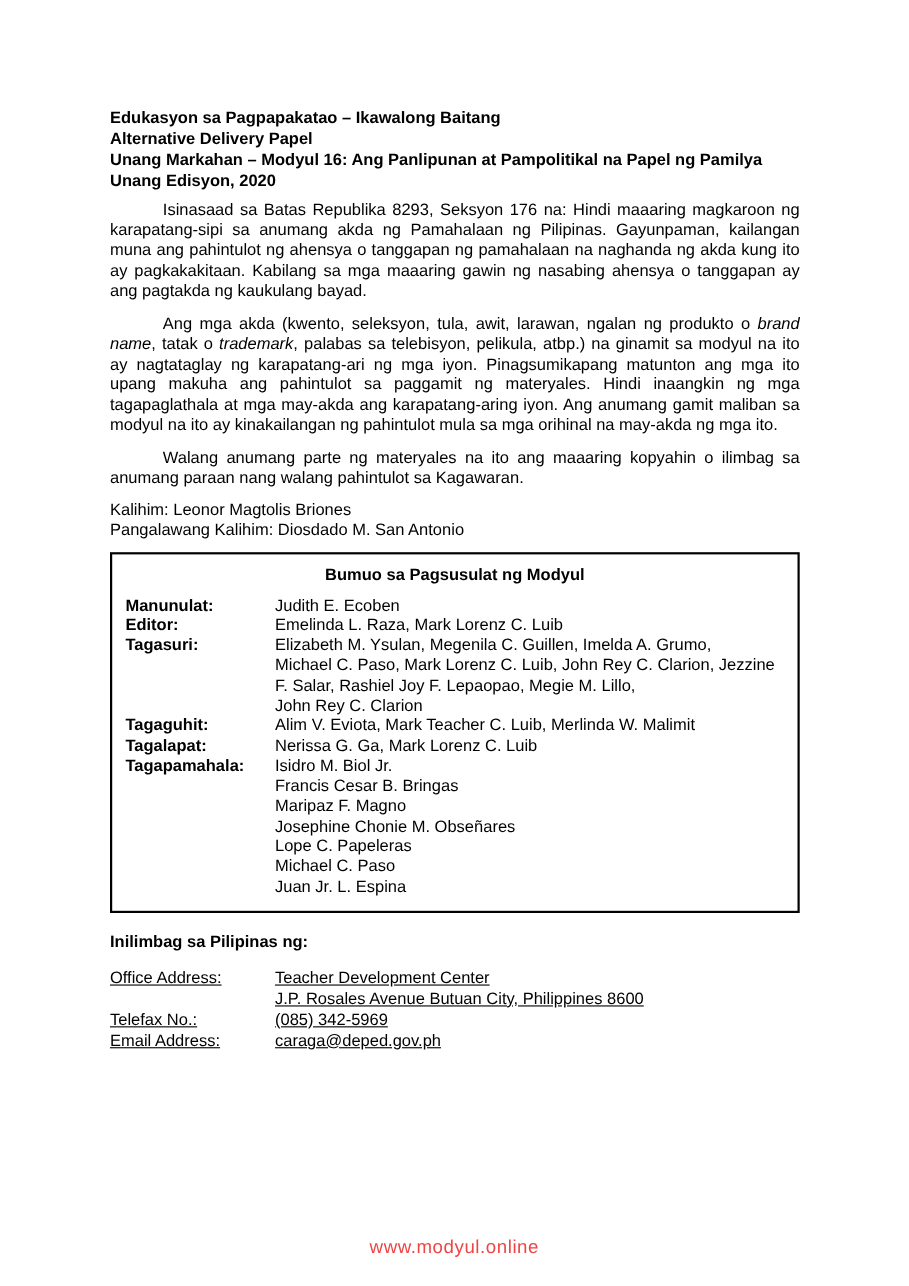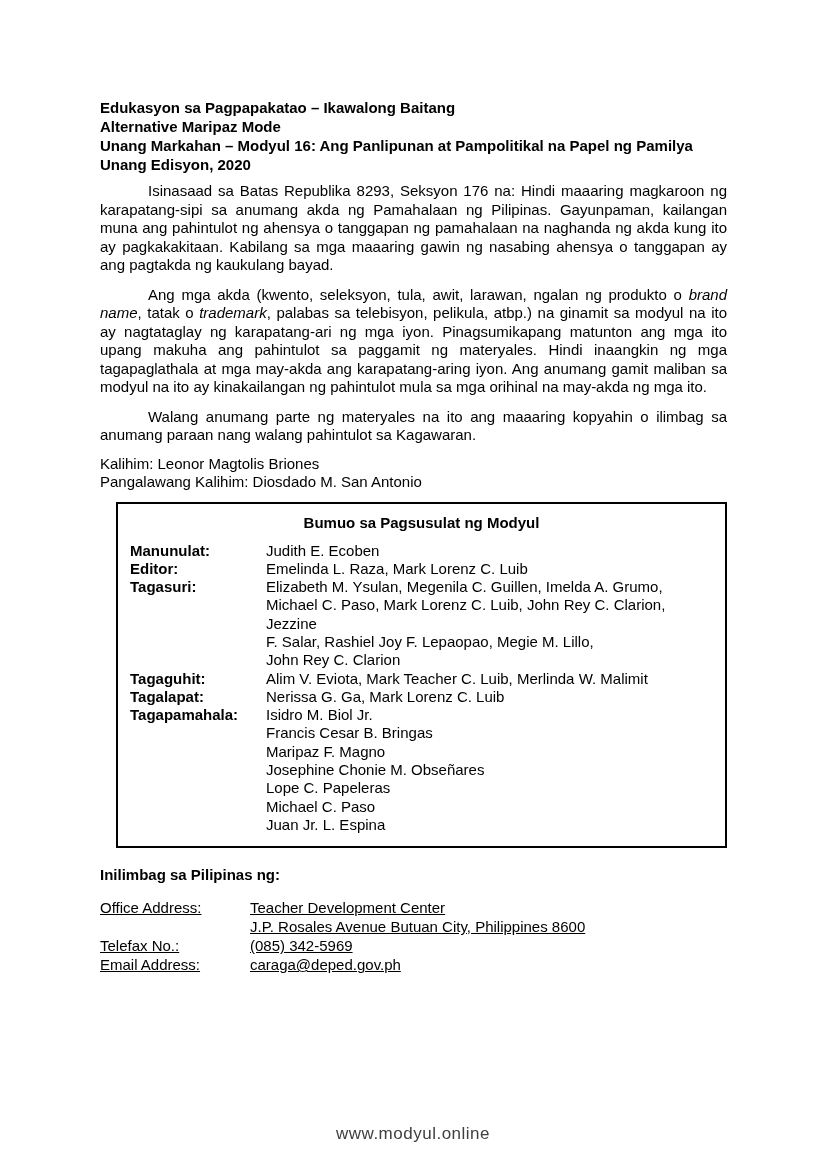--- a/index.html
+++ b/index.html
@@ -38,21 +38,20 @@
   .it { font-style: italic; }
   .publisher {
     margin-top: 10px;
     line-height: 18.5px;
   }
   .credits-box {
     margin-top: 10px;
     border: 2px solid #0c4a6e;
     padding: 9px 12px 12px 12px;
     box-sizing: border-box;
-    margin-left: 16px;
   }
   .credits-title {
     text-align: center;
     font-weight: bold;
     line-height: 19px;
     margin-bottom: 10px;
   }
   .crow {
     display: flex;
     align-items: flex-start;
@@ -105,21 +104,21 @@
   }
 </style>
 </head>
 <body>
 
 <div class="page" style="color: rgb(0, 0, 0); background: rgb(255, 255, 255);">
   <div class="content">
 
     <div class="doc-header">
         <div class="hline">Edukasyon sa Pagpapakatao – Ikawalong Baitang</div>
-        <div class="hline">Alternative Maripaz Mode</div>
+        <div class="hline">Alternative Delivery Papel</div>
         <div class="hline">Unang Markahan – Modyul 16: Ang Panlipunan at Pampolitikal na Papel ng Pamilya</div>
         <div class="hline">Unang Edisyon, 2020</div>
       </div>
 
     <div id="body-paragraphs">
         <p class="para first"><span>Isinasaad sa Batas Republika 8293, Seksyon 176 na: Hindi maaaring magkaroon ng karapatang-sipi sa anumang akda ng Pamahalaan ng Pilipinas. Gayunpaman, kailangan muna ang pahintulot ng ahensya o tanggapan ng pamahalaan na naghanda ng akda kung ito ay pagkakakitaan. Kabilang sa mga maaaring gawin ng nasabing ahensya o tanggapan ay ang pagtakda ng kaukulang bayad.</span></p>
         <p class="para"><span>Ang mga akda (kwento, seleksyon, tula, awit, larawan, ngalan ng produkto o </span><span class="it">brand name</span><span>, tatak o </span><span class="it">trademark</span><span>, palabas sa telebisyon, pelikula, atbp.) na ginamit sa modyul na ito ay nagtataglay ng karapatang-ari ng mga iyon. Pinagsumikapang matunton ang mga ito upang makuha ang pahintulot sa paggamit ng materyales. Hindi inaangkin ng mga tagapaglathala at mga may-akda ang karapatang-aring iyon. Ang anumang gamit maliban sa modyul na ito ay kinakailangan ng pahintulot mula sa mga orihinal na may-akda ng mga ito.</span></p>
         <p class="para"><span>Walang anumang parte ng materyales na ito ang maaaring kopyahin o ilimbag sa anumang paraan nang walang pahintulot sa Kagawaran.</span></p>
       </div>
 
@@ -199,14 +198,14 @@
         <div class="contact-row">
           <div class="contact-label">Email Address:</div>
           <div class="contact-values">
             <div class="ctline">caraga@deped.gov.ph</div>
           </div>
         </div>
       </div>
 
   </div>
 
-  <div class="watermark" style="color: #404040;">www.modyul.online</div>
+  <div class="watermark" style="color: #ef4444;">www.modyul.online</div>
 </div>
 
 </body></html>

